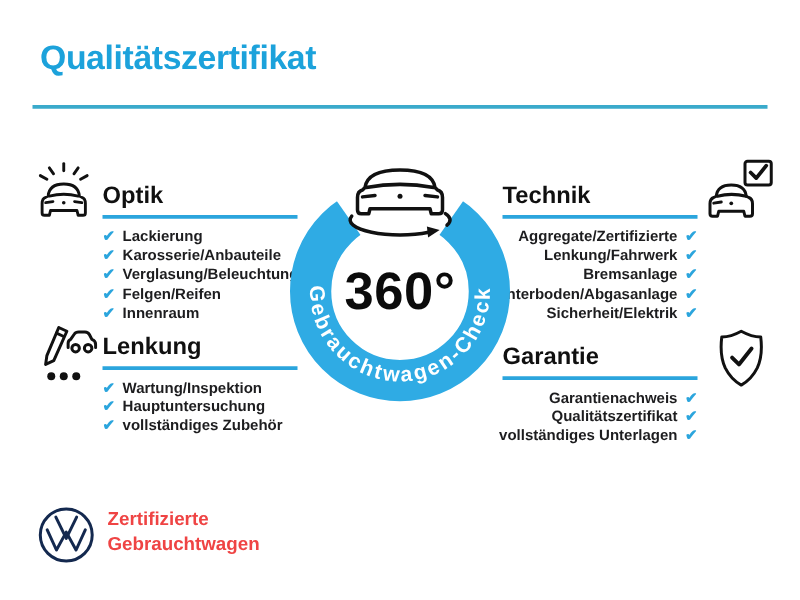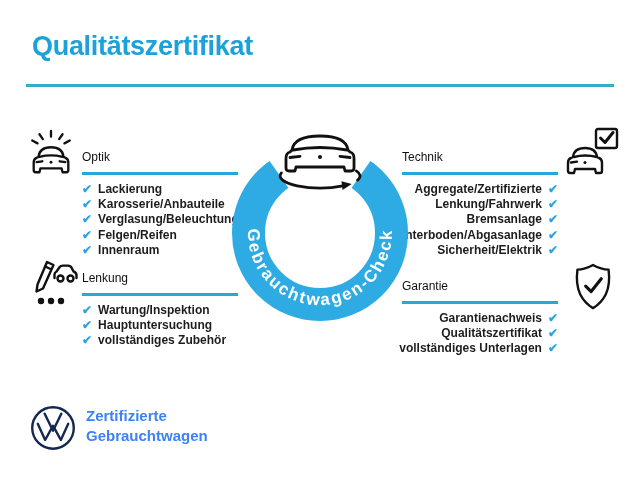--- a/index.html
+++ b/index.html
@@ -4,39 +4,39 @@
 <style>
   html,body{margin:0;padding:0;}
   body{font-family:"Liberation Sans",sans-serif;background:#fff;}
   .canvas{position:relative;width:629px;height:480px;background:#ffffff;overflow:hidden;}
 
   .title{position:absolute;left:32px;top:31px;font-size:27px;font-weight:700;
          color:#1CA2DB;letter-spacing:-0.3px;}
   .top-divider{position:absolute;left:26px;top:84px;width:588px;height:3px;background:#3AAACB;}
 
   .sec{position:absolute;width:156px;}
-  .sec .hd{font-size:12px;font-weight:400;color:#101010;line-height:22px;}
+  .sec .hd{font-size:19px;font-weight:700;color:#101010;line-height:22px;}
   .sec .rule{height:3px;background:#2BA5DD;margin-top:4px;}
   .sec ul{list-style:none;margin:7px 0 0 0;padding:0;}
   .sec li{font-size:12px;font-weight:700;color:#1d1d1f;line-height:15.2px;
           display:flex;align-items:center;gap:6px;white-space:nowrap;}
   .sec.right .hd{}
   .sec.right li{justify-content:flex-end;}
   .chk{color:#2BA5DD;font-size:12px;font-weight:700;}
 
   .icon{position:absolute;}
   .icon svg{display:block;}
 
   .ring-wrap{position:absolute;left:225px;top:125px;width:190px;height:210px;}
   .deg{position:absolute;left:225px;top:209px;width:190px;text-align:center;
        font-size:42px;font-weight:700;color:#0b0b0b;letter-spacing:0.5px;}
   .car-rotate{position:absolute;left:272px;top:124px;width:96px;height:70px;}
 
   .brand-text{position:absolute;left:86px;top:406px;font-size:15px;font-weight:700;
-              color:#3b82f6;line-height:20px;}
+              color:#ef4444;line-height:20px;}
 </style>
 </head>
 <body>
 
 <div class="canvas">
 
   <div class="title">Qualitätszertifikat</div>
   <div class="top-divider"></div>
 
   <div class="icon" style="left:26px;top:127px;">
@@ -196,20 +196,21 @@
       <polygon points="79.7,59.9 70.5,65.9 69.5,57.2" fill="#111" stroke="none"></polygon>
       <path d="M85.6 56.1 A 40 12 0 0 0 84.3 46.9"></path>
       <path d="M14 44 L14 34 Q14 29 18 28 L20 26 Q22 12 48 12 Q74 12 76 26 L78 28 Q82 29 82 34 L82 44 Q82 47 79 47 L73 47 L72 43 L24 43 L23 47 L17 47 Q14 47 14 44 Z" fill="#fff"></path>
       <path d="M21 26 Q48 21 75 26"></path>
       <path d="M18 33.5 L28 32.4"></path>
       <path d="M78 33.5 L68 32.4"></path>
       <circle cx="48" cy="33" r="2" fill="#111" stroke="none"></circle>
     </svg>
   </div>
 
+  <div class="deg">360°</div>
 
   <div class="icon" style="left:29px;top:404px;">
     <svg width="48" height="48" viewBox="0 0 52 52" fill="none" stroke="#14294F" stroke-width="2.6" stroke-linecap="round" stroke-linejoin="round">
       <circle cx="26" cy="26" r="22.5"></circle>
       <path d="M17 10.5 L26 29 L35 10.5"></path>
       <path d="M9.5 21.5 L17.5 39 L26 23.5 L34.5 39 L42.5 21.5"></path>
     </svg>
   </div>
   <div class="brand-text">
     <div>Zertifizierte</div>

